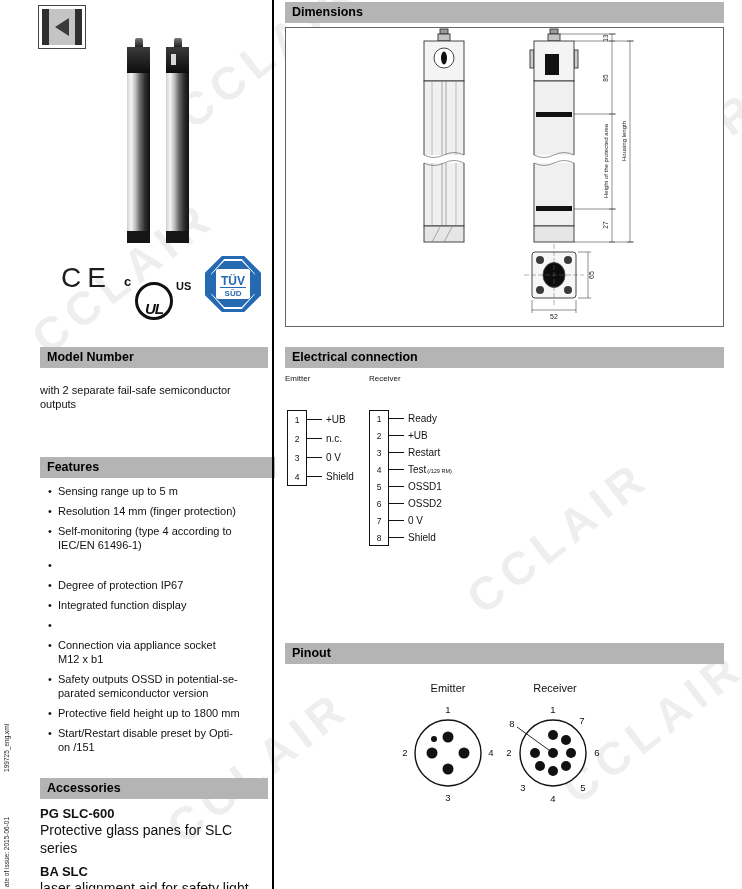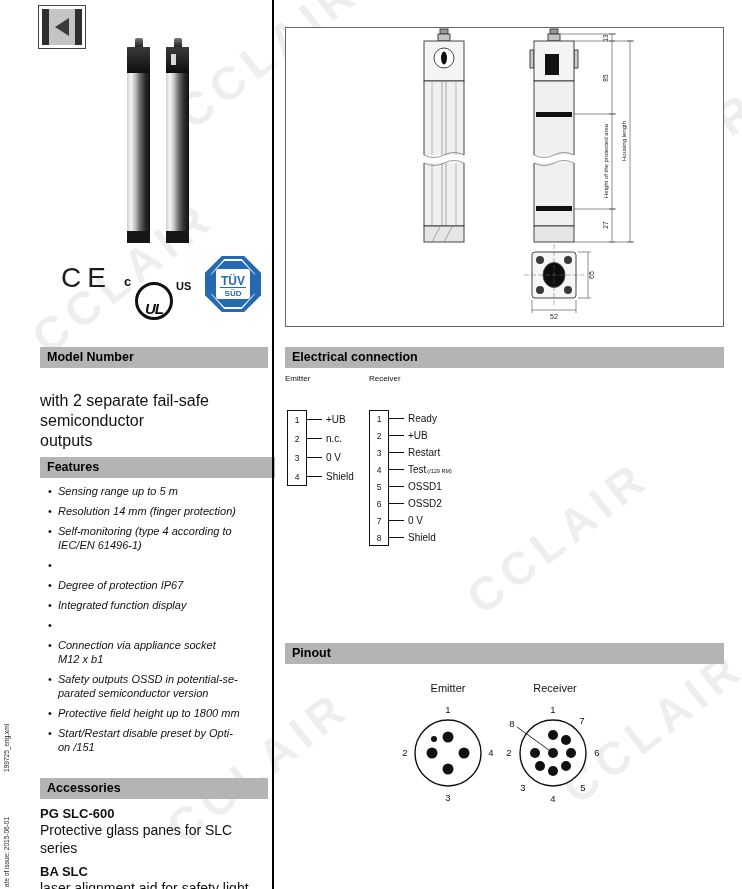--- a/index.html
+++ b/index.html
@@ -44,27 +44,27 @@
   .tuvbox{width:34px;background:#fff;border-radius:2px;text-align:center;padding:2px 0 1px 0;}
   .tuvbox .t1{font-size:12px;font-weight:bold;color:#2569b3;border-bottom:1.5px solid #2569b3;
               display:inline-block;line-height:12px;padding:0 1px;}
   .tuvbox .t2{font-size:8px;font-weight:bold;color:#2569b3;line-height:9px;}
   
   .gbar{background:#b4b4b4;height:21px;line-height:21px;font-size:12.5px;font-weight:bold;
         padding-left:7px;color:#000;box-sizing:border-box;}
   
   .sec-model{position:absolute;left:40px;top:347px;width:228px;}
   .model-name{margin-top:8px;font-size:12px;font-weight:bold;}
-  .model-desc{margin-top:23px;font-size:16px;line-height:1.25;white-space:pre-line;}
+  .model-desc{margin-top:16px;font-size:11px;line-height:1.25;white-space:pre-line;}
   .sec-feat{position:absolute;left:40px;top:457px;width:233px;}
   .sec-feat .gbar{width:235px;}
   .featlist{margin-top:6px;}
   .feat{display:flex;margin-bottom:6px;}
   .bul{width:18px;padding-left:8px;box-sizing:border-box;font-size:11px;line-height:14px;}
-  .ftext{width:205px;font-size:11px;line-height:14px;white-space:pre-line;font-style:italic;}
+  .ftext{width:205px;font-size:11px;line-height:14px;white-space:pre-line;}
   .sec-acc{position:absolute;left:40px;top:778px;width:228px;}
   .acc-name{margin-top:7px;font-size:13px;font-weight:bold;}
   .acc-desc{font-size:14px;line-height:1.25;margin-top:1px;white-space:pre-line;}
   
   .vdiv{position:absolute;left:272px;top:0;width:2px;height:889px;background:#000;}
   
   .rbar{position:absolute;left:285px;width:439px;}
   .dimbox{position:absolute;left:285px;top:27px;width:439px;height:300px;border:1px solid #666;
           box-sizing:border-box;background:#fff;}
   .small-cap{position:absolute;font-size:8px;color:#111;}
@@ -200,20 +200,21 @@
     <div class="gbar">Accessories</div>
     <div class="acc-name">PG SLC-600</div>
     <div class="acc-desc">Protective glass panes for SLC series</div>
     <div class="acc-name">BA SLC</div>
     <div class="acc-desc">laser alignment aid for safety light
 cutrtains series SLC</div>
   </div>
 
   <div class="vdiv"></div>
 
+  <div class="gbar rbar" style="top:2px;">Dimensions</div>
   <div class="dimbox">
     <svg width="437" height="298" viewBox="0 0 437 298">
       <g stroke="#333" stroke-width="0.9" fill="none">
 
         <rect x="154" y="1" width="8" height="5" fill="#9a9a9a"></rect>
         <rect x="152" y="6" width="12" height="7" fill="#c4c4c4"></rect>
         <rect x="138" y="13" width="40" height="40" fill="#f4f4f4"></rect>
         <circle cx="158" cy="30" r="10" fill="#fff"></circle>
         <ellipse cx="158" cy="30" rx="3" ry="6.5" fill="#111" stroke="none"></ellipse>
         <rect x="138" y="53" width="40" height="145" fill="#f0f0f0"></rect>

